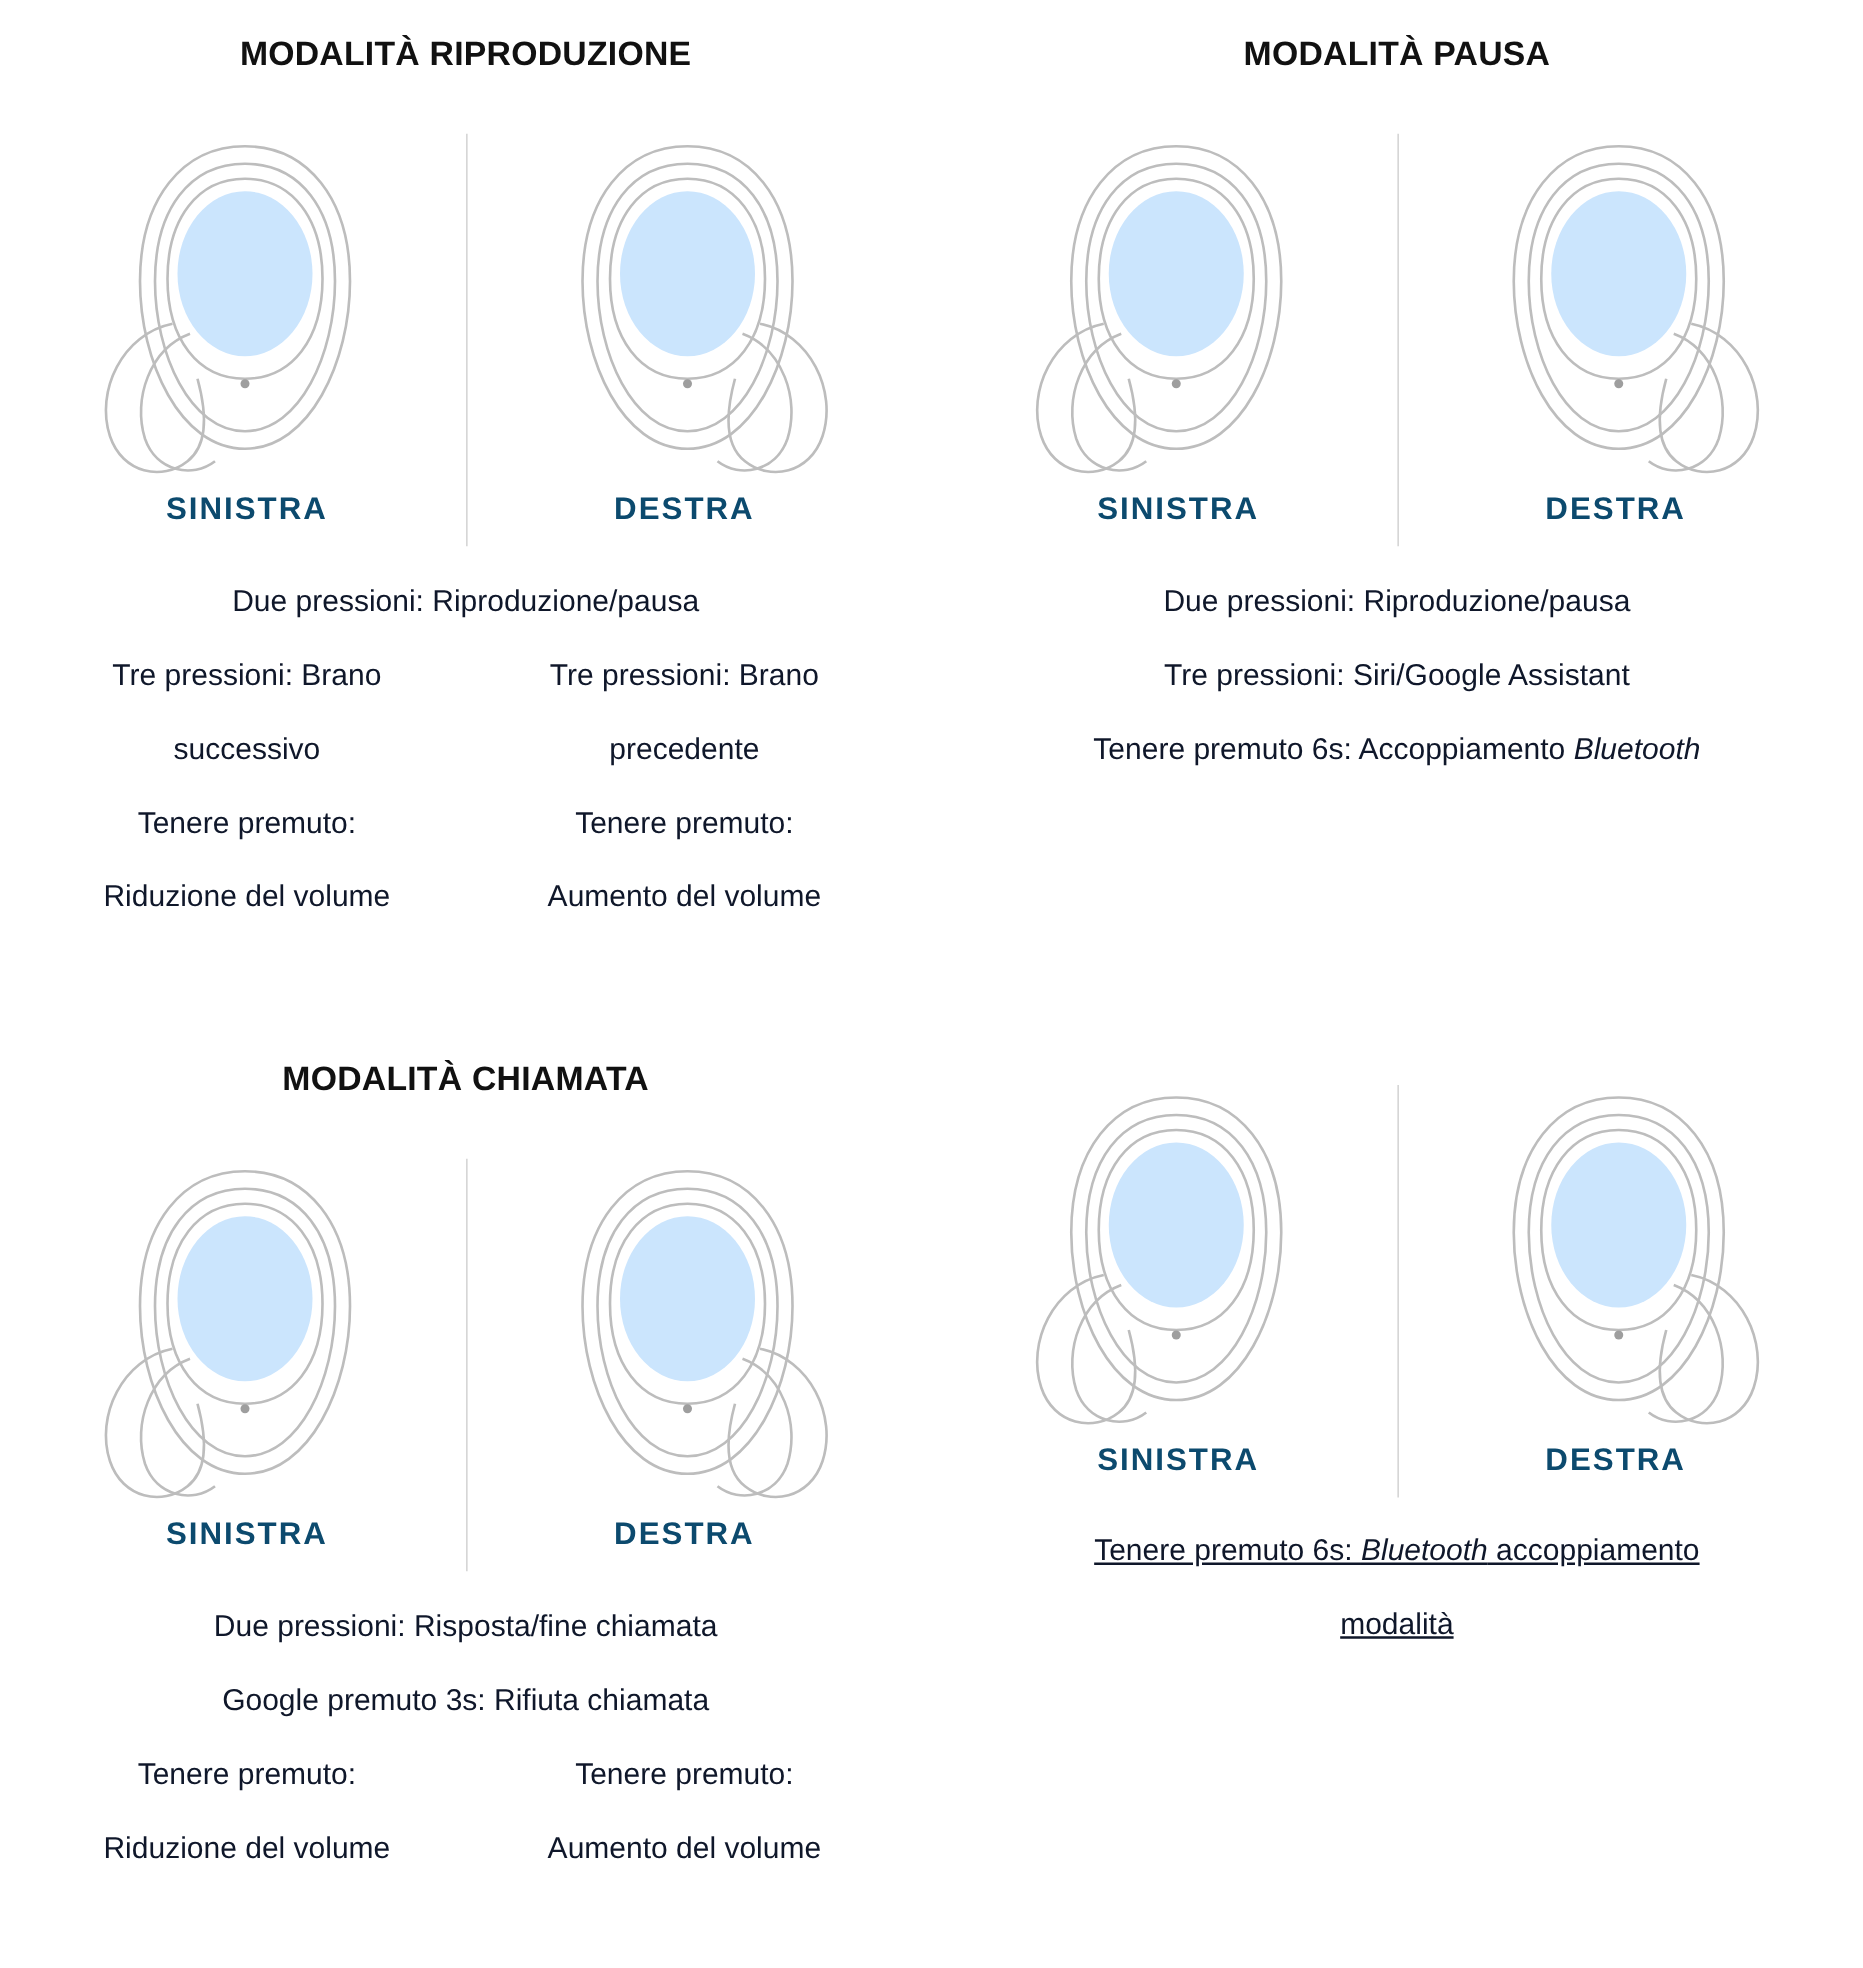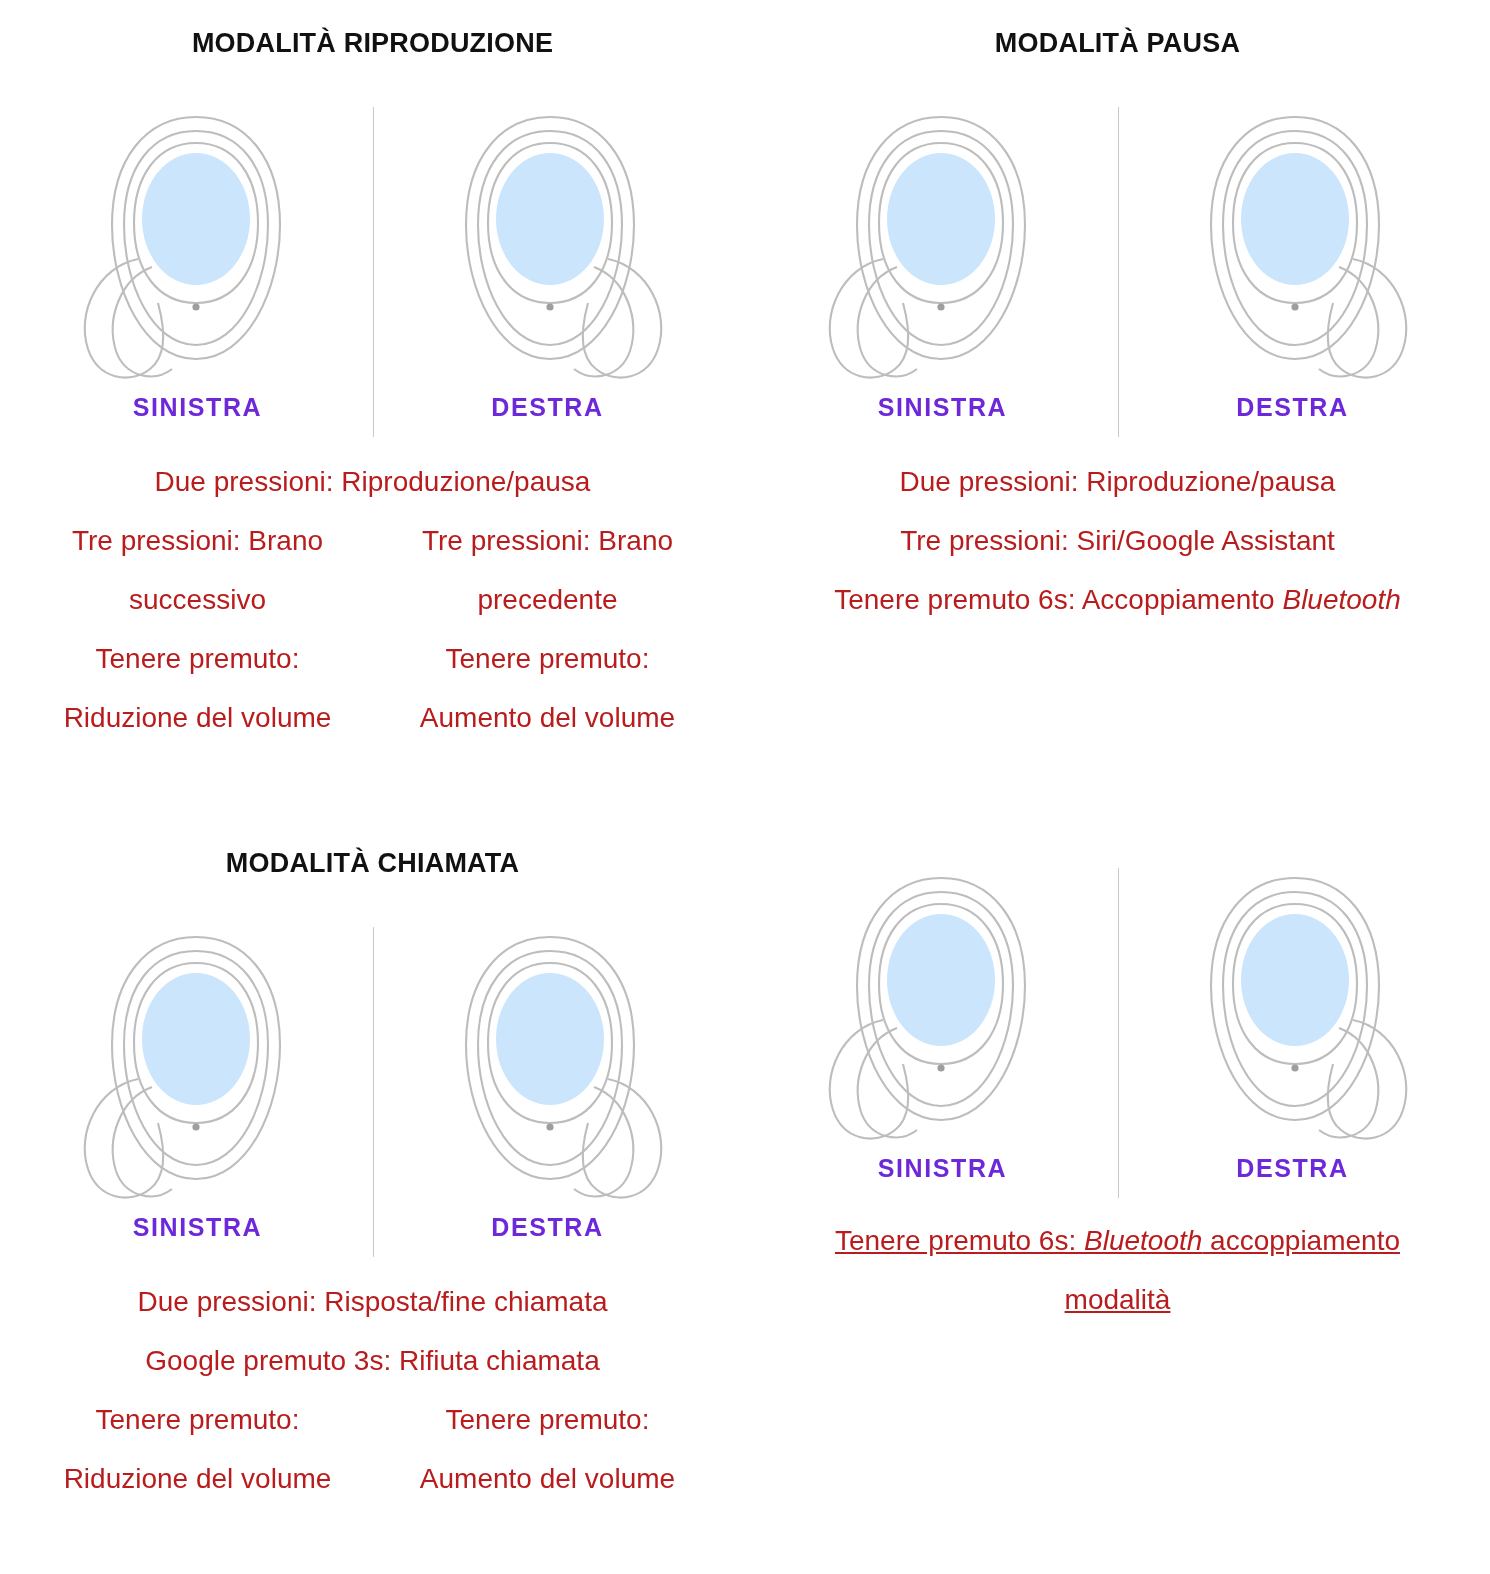--- a/index.html
+++ b/index.html
@@ -67,32 +67,32 @@
   .bud-art {
     width: 260px;
     height: 278px;
     display: block;
   }
 
   .bud-label {
     font-size: 25px;
     font-weight: bold;
     letter-spacing: 1.6px;
-    color: #6d28d9;
+    color: #0c4a6e;
     margin-top: 8px;
     text-align: right;
   }
 
   
   .desc {
     width: 700px;
     margin-top: 30px;
-    font-size: 28px;
+    font-size: 24px;
     line-height: 59px;
-    color: #b91c1c;
+    color: #0f172a;
     text-align: center;
   }
   .desc .full {
     display: block;
     text-align: center;
   }
   .desc .two-col {
     display: flex;
   }
   .desc .two-col > div {

